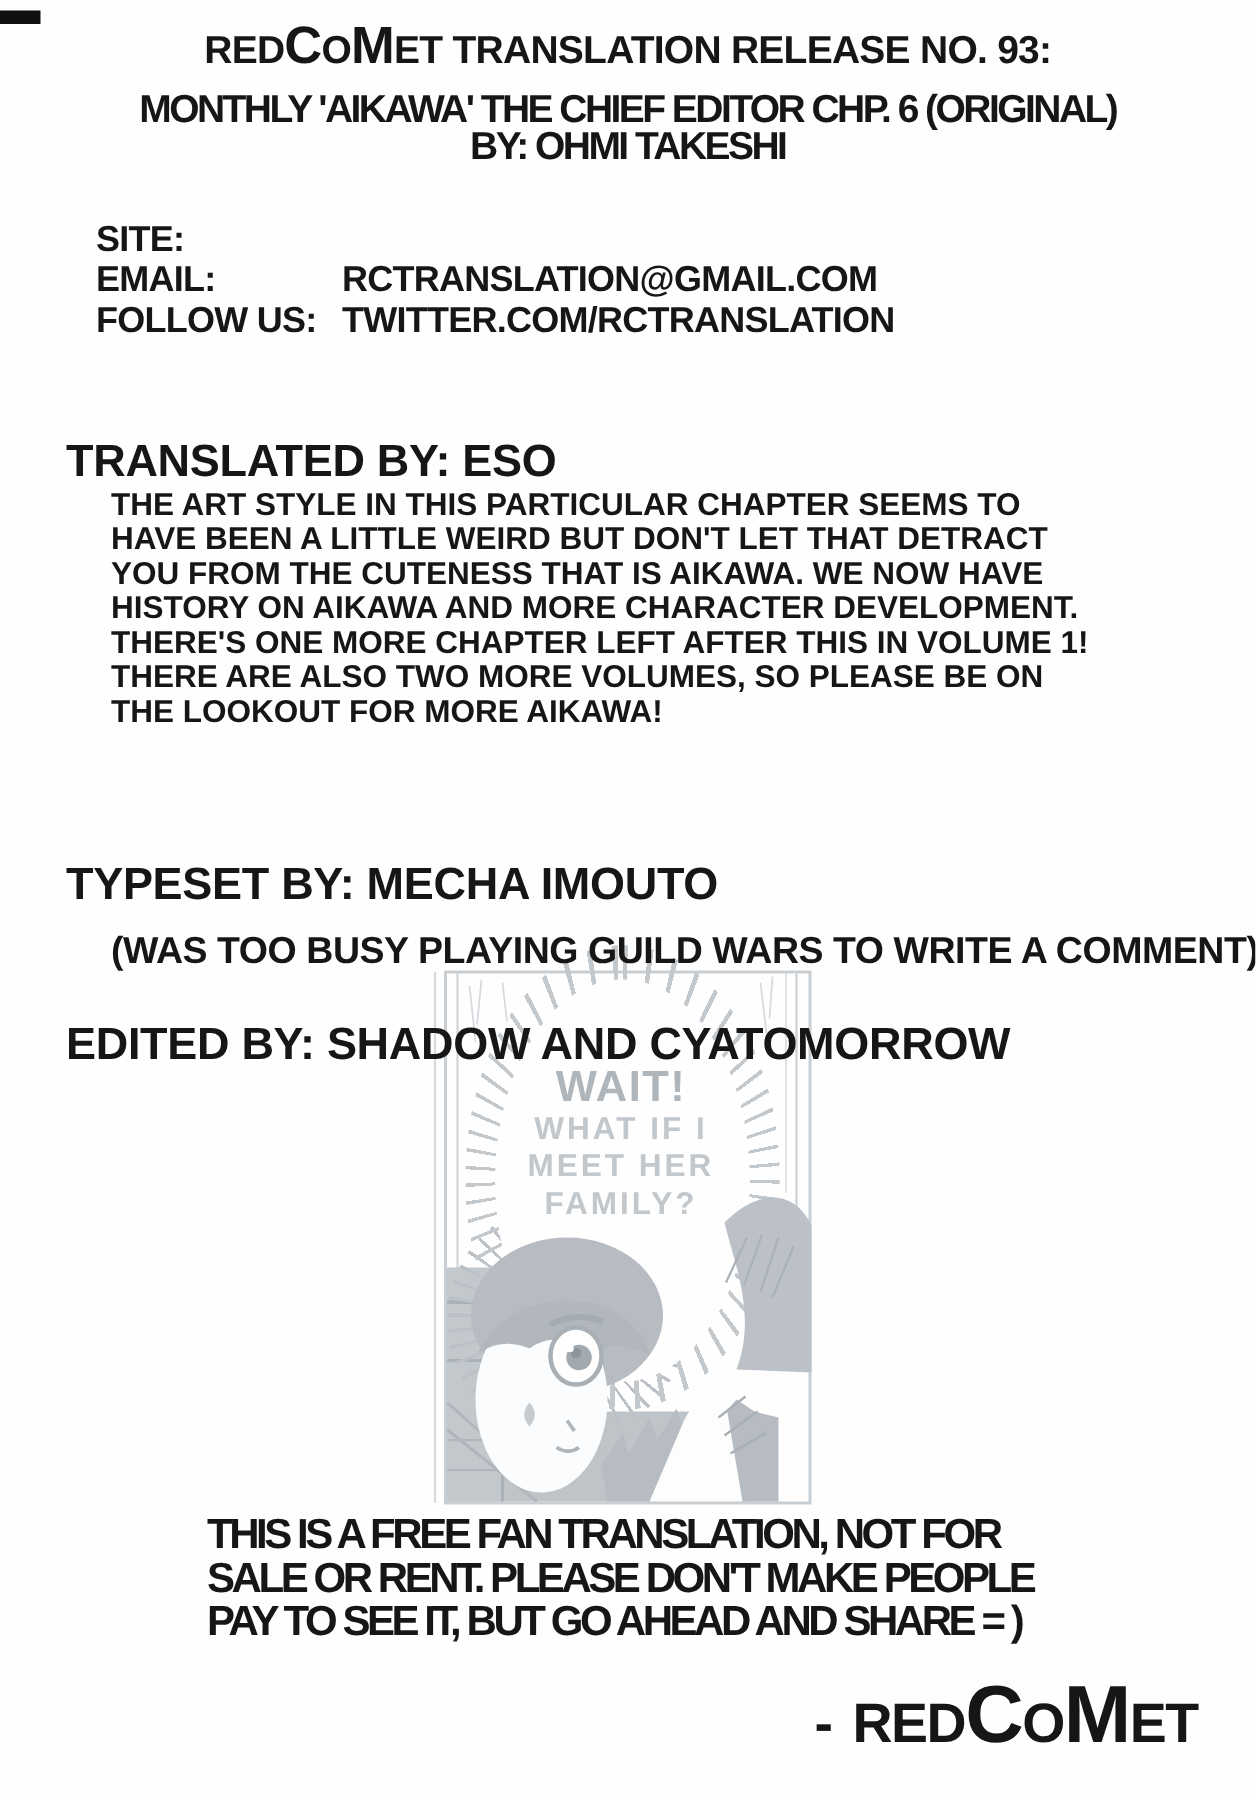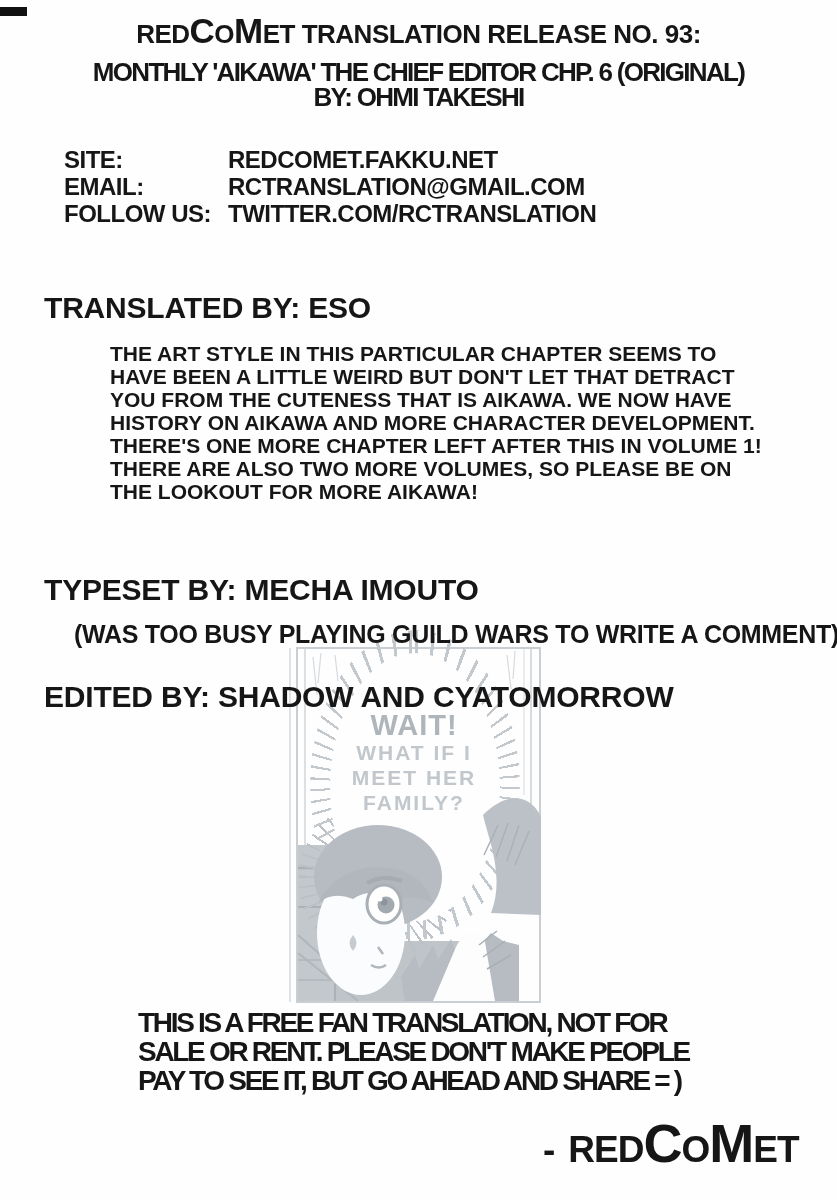--- a/index.html
+++ b/index.html
@@ -18,21 +18,21 @@
   
   .contact{left:64px;top:146px;font-size:24px;letter-spacing:-0.5px;line-height:27px;}
   .contact-row{display:flex;}
   .contact-label{width:164px;flex:0 0 164px;}
   
   .section-h{font-size:30px;letter-spacing:-0.2px;line-height:26px;white-space:nowrap;}
   .t-head{left:44px;top:295px;}
   .ty-head{left:44px;top:577px;}
   .ed-head{left:44px;top:684px;}
   
-  .note{left:74px;top:342px;font-size:21px;letter-spacing:0px;line-height:23px;white-space:nowrap;margin-left:36px;}
+  .note{left:74px;top:325px;font-size:21px;letter-spacing:0px;line-height:23px;white-space:nowrap;}
   
   .ty-comment{left:74px;top:620px;font-size:25px;letter-spacing:-0.3px;white-space:nowrap;}
   
   .disclaimer{left:138px;top:1008px;font-size:28px;letter-spacing:-2.3px;line-height:29px;white-space:nowrap;}
   
   .signature{left:543px;top:1112px;white-space:nowrap;font-size:37px;letter-spacing:-1px;}
   .sig-big{font-size:54px;}
   .sig-dash{margin-right:14px;}
   
   .corner-mark{left:0px;top:7px;width:27px;height:9px;background:#111;}
@@ -112,21 +112,20 @@
     <div class="bubble-text bt-line bt-l2">MEET HER</div>
   </div>
 
   <div class="abs hline hl1"><span>RED</span><span class="brand-big">C</span><span>O</span><span class="brand-big">M</span><span>ET</span><span> TRANSLATION RELEASE NO. 93:</span></div>
   <div class="abs hline hl2">MONTHLY 'AIKAWA' THE CHIEF EDITOR CHP. 6 (ORIGINAL)</div>
   <div class="abs hline hl3">BY: OHMI TAKESHI</div>
 
   <div class="abs contact">
     <div class="contact-row">
       <span class="contact-label">SITE:</span>
-      <span class="contact-value">REDCOMET.FAKKU.NET</span>
     </div>
     <div class="contact-row">
       <span class="contact-label">EMAIL:</span>
       <span class="contact-value">RCTRANSLATION@GMAIL.COM</span>
     </div>
     <div class="contact-row">
       <span class="contact-label">FOLLOW US:</span>
       <span class="contact-value">TWITTER.COM/RCTRANSLATION</span>
     </div>
   </div>

